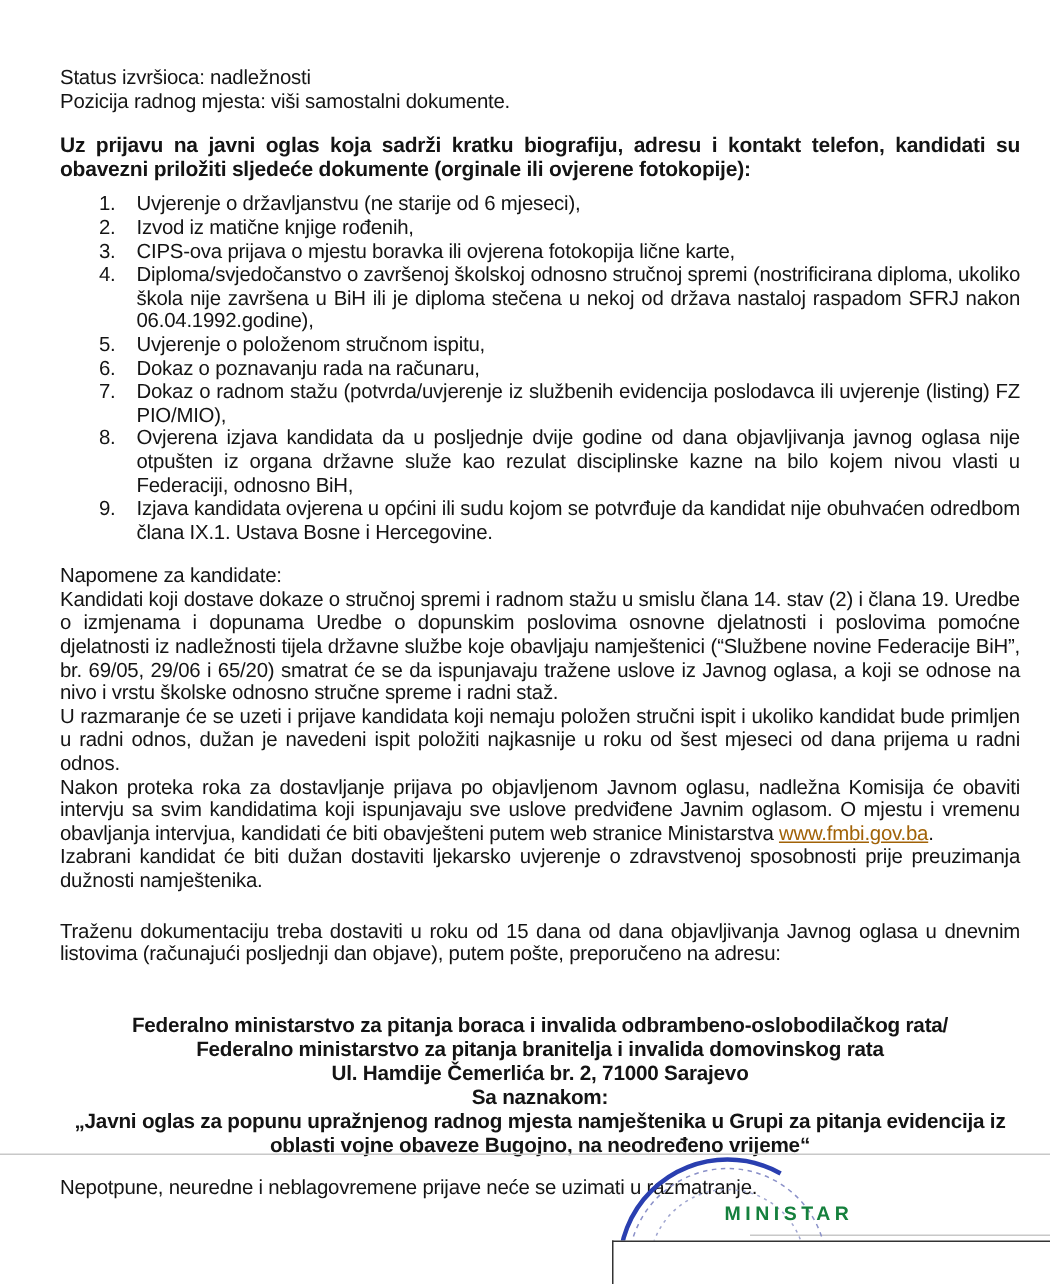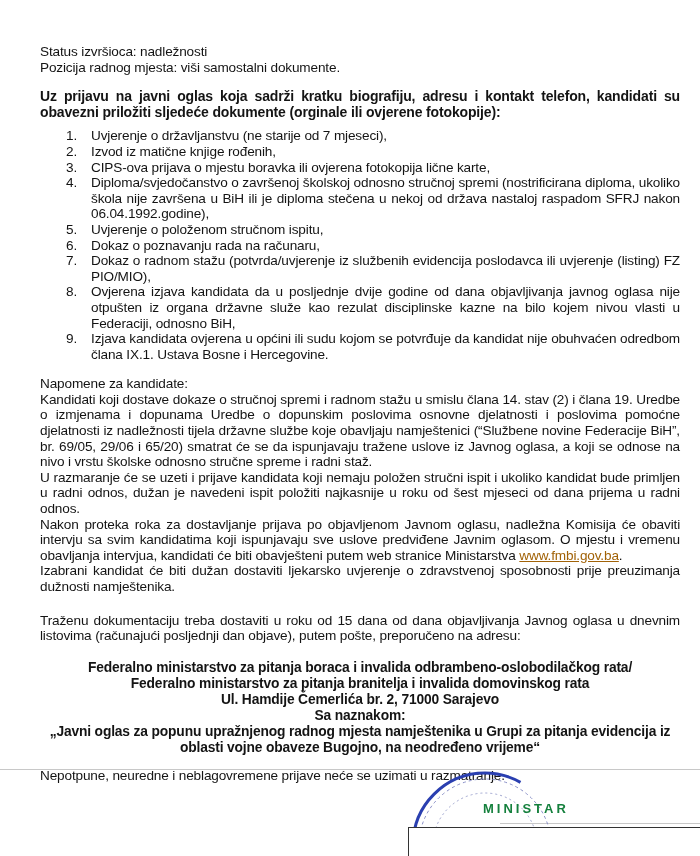--- a/index.html
+++ b/index.html
@@ -8,42 +8,42 @@
     font-family: "Liberation Sans", sans-serif; color: #141414;
   }
   .page { position: absolute; left: 40px; top: 44px; width: 640px; font-size: 13.6px; line-height: 15.6px; letter-spacing: -0.15px; }
   .b { font-weight: normal; }
   .gap { height: 14px; }
   p { margin: 0; text-align: justify; }
   .para-intro { font-weight: bold; font-size: 14px; }
   ol { margin: 8px 0 0 0; padding: 0; list-style: none; }
   ol li { position: relative; padding-left: 51px; text-align: justify; }
   ol li .num { position: absolute; left: 26px; top: 0; }
-  .center { text-align: center; font-weight: bold; font-size: 13.8px; line-height: 16px; }
+  .center { text-align: center; font-weight: bold; font-size: 13.8px; line-height: 16px; margin-top: 16px; }
   a.link { color: #a16207; text-decoration: underline; }
   .hr-line { position: absolute; height: 1px; background: #c8c8c8; }
   .stamp { position: absolute; left: 400px; top: 760px; width: 150px; height: 150px; }
   .ministar { position: absolute; left: 483px; top: 801px; font-weight: bold; font-size: 13px; letter-spacing: 3px; color: #15803d; }
   .whitebox { position: absolute; left: 408px; top: 827px; width: 300px; height: 40px; background: #fff; border-left: 1px solid #333; border-top: 1px solid #333; }
 </style>
 </head>
 <body>
 
 <div class="page">
   <div>
     <span class="b">Status izvršioca:</span><span> nadležnosti</span>
   </div>
   <div>
     <span class="b">Pozicija radnog mjesta:</span><span> viši samostalni dokumente.</span>
   </div>
   <div class="gap"></div>
   <p class="para-intro">Uz prijavu na javni oglas koja sadrži kratku biografiju, adresu i kontakt telefon, kandidati su obavezni priložiti sljedeće dokumente (orginale ili ovjerene fotokopije):</p>
 
   <ol>
-    <li><span class="num">1.</span><span>Uvjerenje o državljanstvu (ne starije od 7 mjeseci),</span></li>
+    <li><span class="num">1.</span><span>Uvjerenje o državljanstvu (ne starije od 6 mjeseci),</span></li>
     <li><span class="num">2.</span><span>Izvod iz matične knjige rođenih,</span></li>
     <li><span class="num">3.</span><span>CIPS-ova prijava o mjestu boravka ili ovjerena fotokopija lične karte,</span></li>
     <li><span class="num">4.</span><span>Diploma/svjedočanstvo o završenoj školskoj odnosno stručnoj spremi (nostrificirana diploma, ukoliko škola nije završena u BiH ili je diploma stečena u nekoj od država nastaloj raspadom SFRJ nakon 06.04.1992.godine),</span></li>
     <li><span class="num">5.</span><span>Uvjerenje o položenom stručnom ispitu,</span></li>
     <li><span class="num">6.</span><span>Dokaz o poznavanju rada na računaru,</span></li>
     <li><span class="num">7.</span><span>Dokaz o radnom stažu (potvrda/uvjerenje iz službenih evidencija poslodavca ili uvjerenje (listing) FZ PIO/MIO),</span></li>
     <li><span class="num">8.</span><span>Ovjerena izjava kandidata da u posljednje dvije godine od dana objavljivanja javnog oglasa nije otpušten iz organa državne služe kao rezulat disciplinske kazne na bilo kojem nivou vlasti u Federaciji, odnosno BiH,</span></li>
     <li><span class="num">9.</span><span>Izjava kandidata ovjerena u općini ili sudu kojom se potvrđuje da kandidat nije obuhvaćen odredbom člana IX.1. Ustava Bosne i Hercegovine.</span></li>
   </ol>
 

